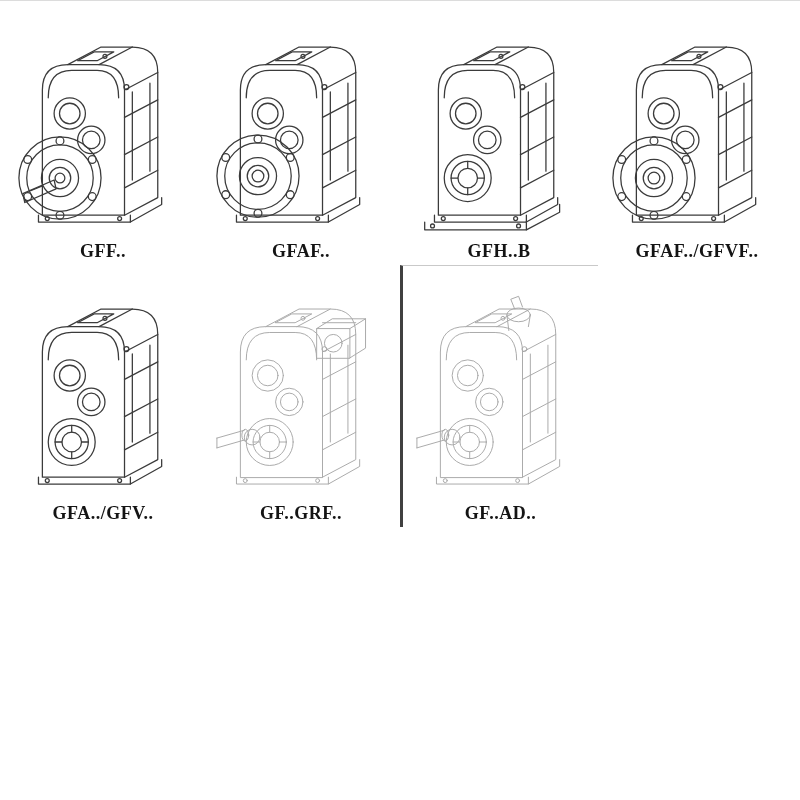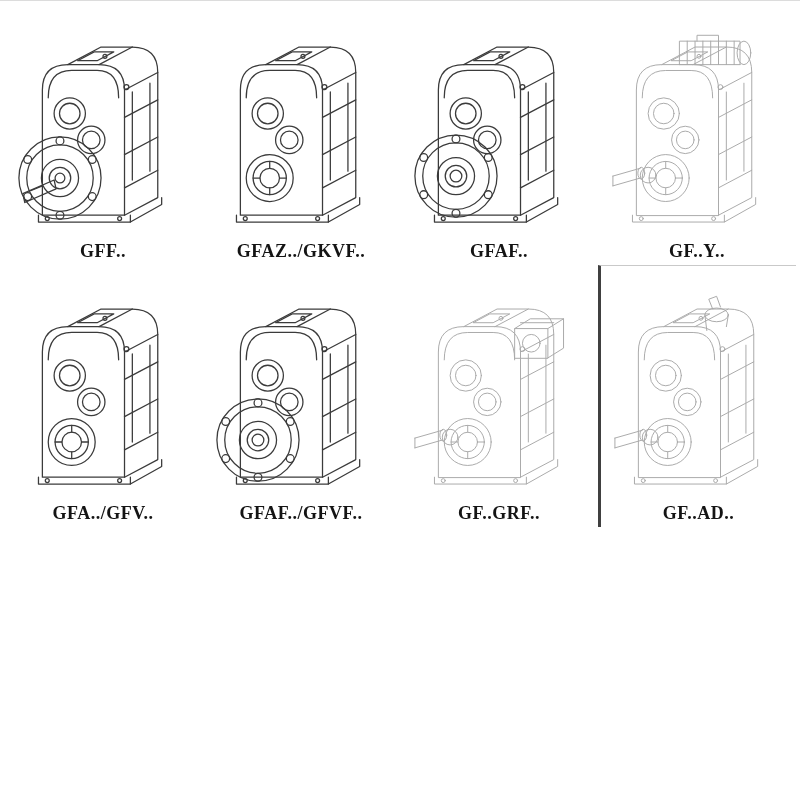--- a/index.html
+++ b/index.html
@@ -165,84 +165,73 @@
       <use href="#g-body"></use>
       <use href="#g-topcircles"></use>
       <g transform="translate(46,148)">
         <use href="#g-flange"></use>
         <use href="#g-shaft"></use>
       </g>
     </svg>
     <figcaption class="label">GFF..</figcaption>
   </figure>
 
-  <figure class="cell">
-    <svg class="draw solid" viewBox="0 0 180 210">
-      <use href="#g-body"></use>
-      <use href="#g-topcircles"></use>
-      <g transform="translate(58,148)">
-          <use href="#g-bore"></use>
-        </g>
-    </svg>
-    <figcaption class="label">GFAZ../GKVF..</figcaption>
-  </figure>
 
 
   <figure class="cell">
     <svg class="draw solid" viewBox="0 0 180 210">
       <use href="#g-body"></use>
       <use href="#g-topcircles"></use>
       <g transform="translate(46,146)">
         <use href="#g-flange"></use>
         <circle r="6"></circle>
       </g>
     </svg>
     <figcaption class="label">GFAF..</figcaption>
   </figure>
 
 
-
-
-  <figure class="cell">
-    <svg class="draw light" viewBox="0 0 180 210">
+  <figure class="cell">
+    <svg class="draw solid" viewBox="0 0 180 210">
       <use href="#g-body"></use>
       <use href="#g-topcircles"></use>
       <g transform="translate(58,148)">
           <use href="#g-bore"></use>
         </g>
-      <use href="#g-motor"></use>
-      <use href="#g-outshaft"></use>
-    </svg>
-    <figcaption class="label">GF..Y..</figcaption>
-  </figure>
-
-  <figure class="cell">
-    <svg class="draw solid" viewBox="0 0 180 210">
-      <use href="#g-body"></use>
-      <use href="#g-topcircles"></use>
-      <g transform="translate(58,150)">
-          <use href="#g-bore"></use>
-        </g>
-    </svg>
-    <figcaption class="label">GFA../GFV..</figcaption>
-  </figure>
+      <use href="#g-baseplate"></use>
+    </svg>
+    <figcaption class="label">GFH..B</figcaption>
+  </figure>
+
+
 
   <figure class="cell">
     <svg class="draw solid" viewBox="0 0 180 210">
       <use href="#g-body"></use>
       <use href="#g-topcircles"></use>
       <g transform="translate(46,148)">
         <use href="#g-flange"></use>
         <circle r="6"></circle>
       </g>
     </svg>
     <figcaption class="label">GFAF../GFVF..</figcaption>
   </figure>
 
   <figure class="cell">
+    <svg class="draw solid" viewBox="0 0 180 210">
+      <use href="#g-body"></use>
+      <use href="#g-topcircles"></use>
+      <g transform="translate(58,150)">
+          <use href="#g-bore"></use>
+        </g>
+    </svg>
+    <figcaption class="label">GFA../GFV..</figcaption>
+  </figure>
+
+  <figure class="cell">
     <svg class="draw light" viewBox="0 0 180 210">
       <use href="#g-body"></use>
       <use href="#g-topcircles"></use>
       <g transform="translate(58,150)">
           <use href="#g-bore"></use>
         </g>
       <use href="#g-block"></use>
       <use href="#g-outshaft"></use>
     </svg>
     <figcaption class="label">GF..GRF..</figcaption>

